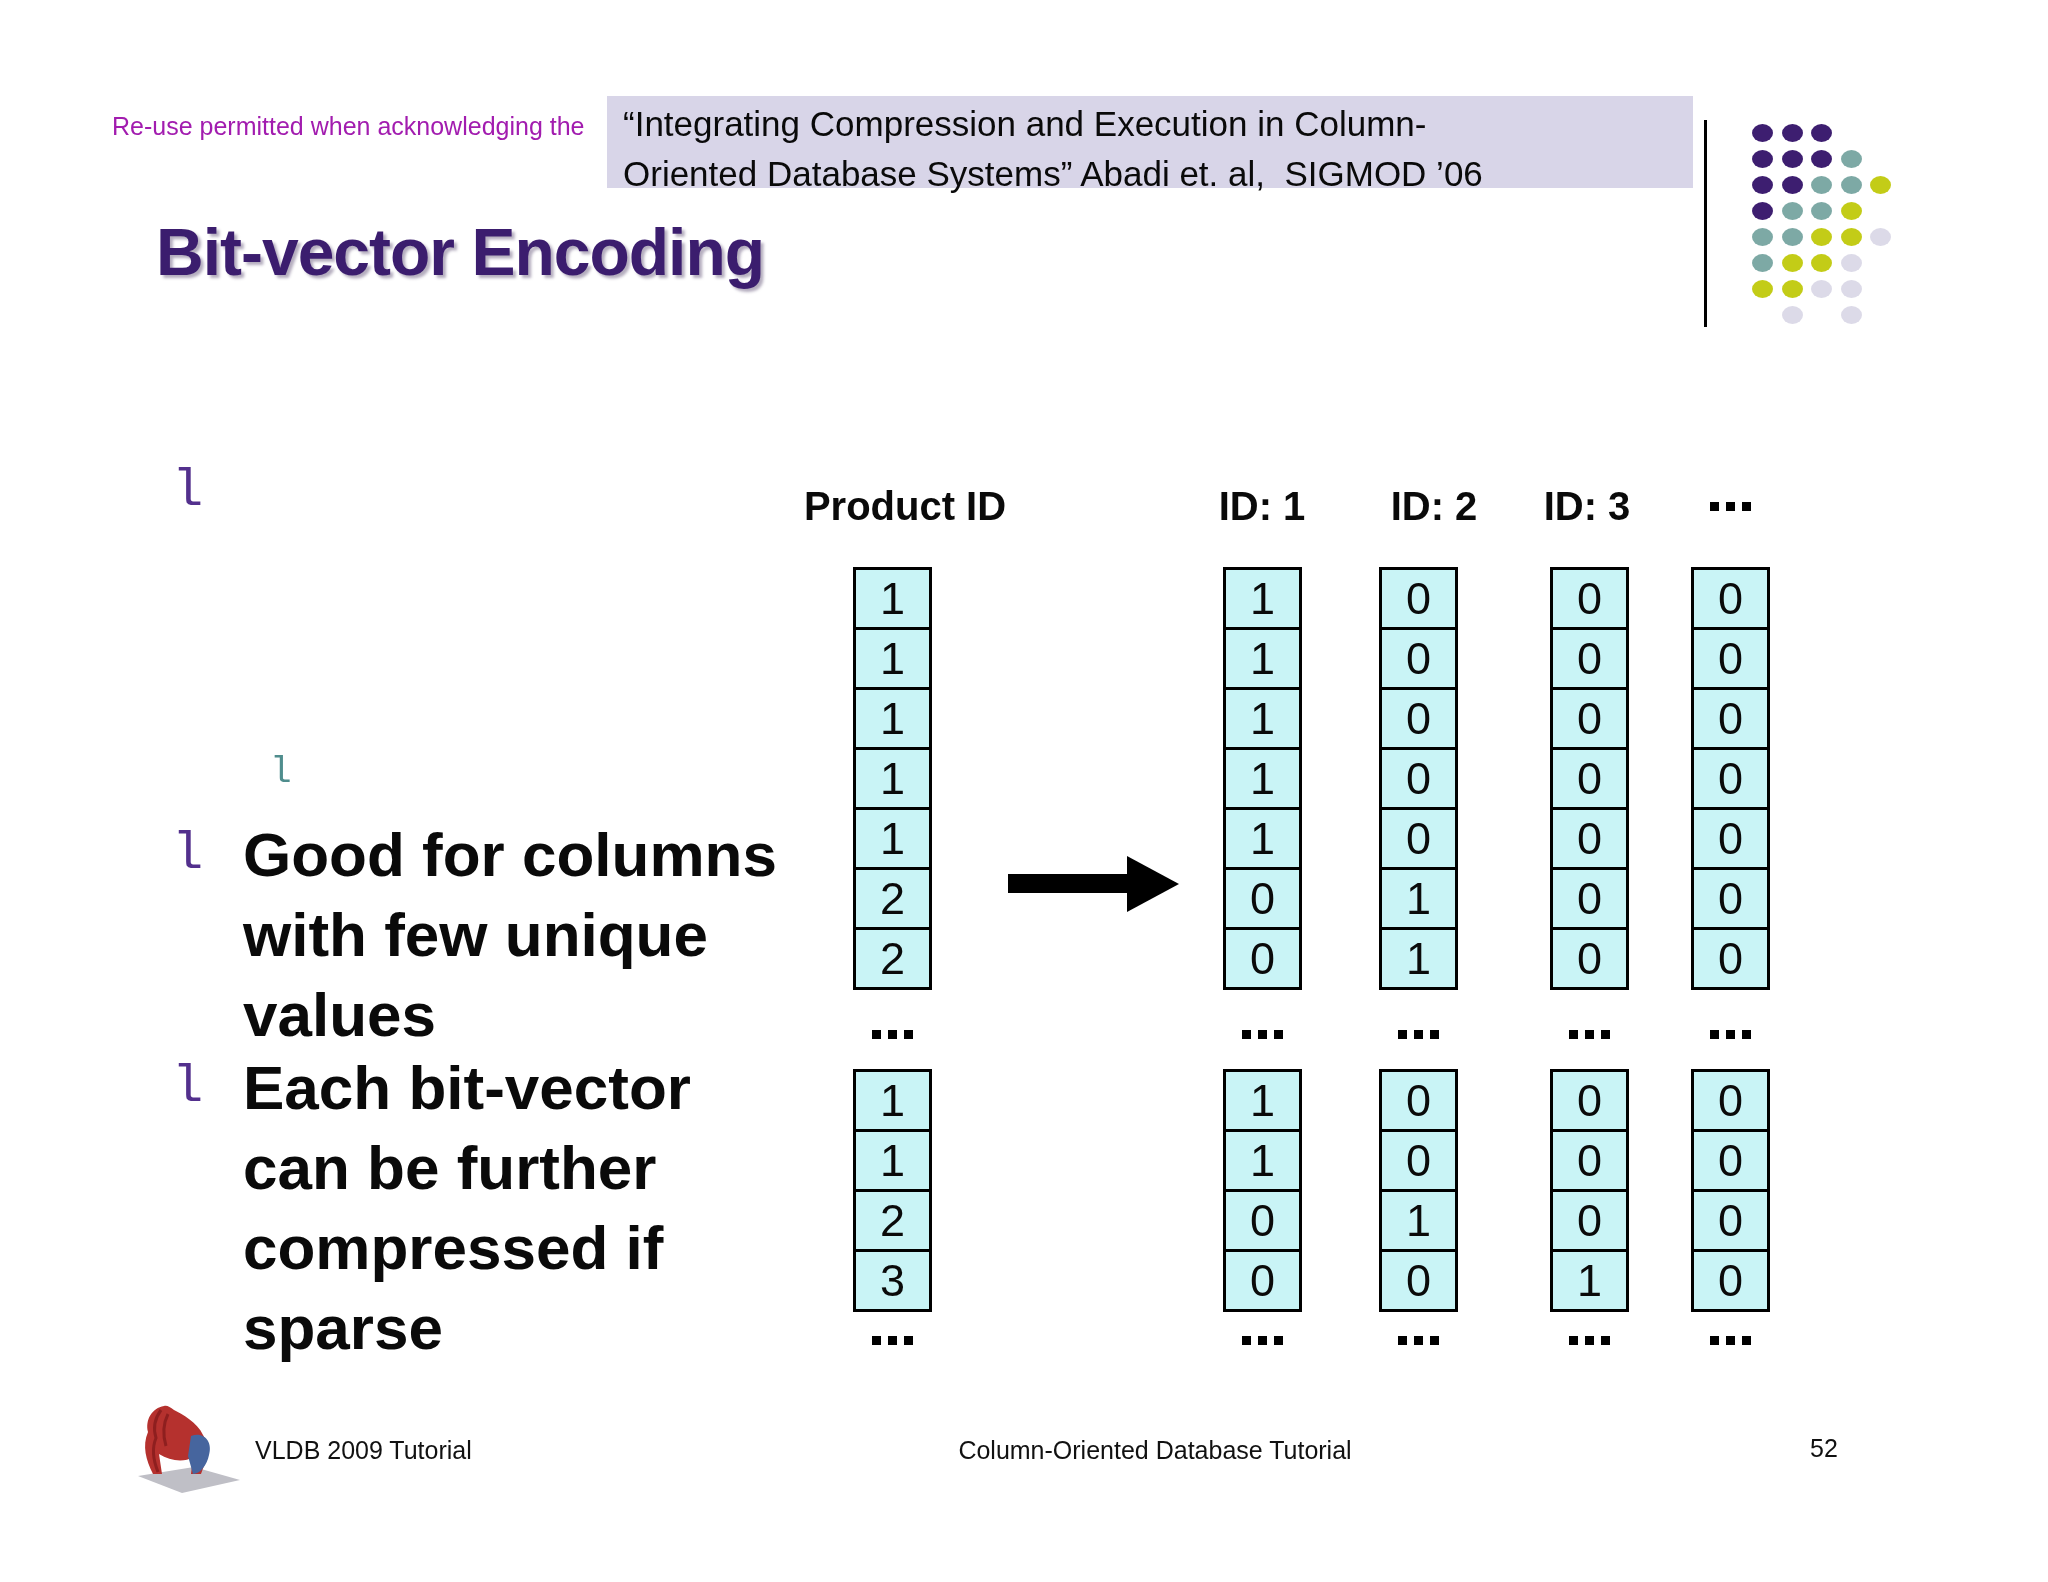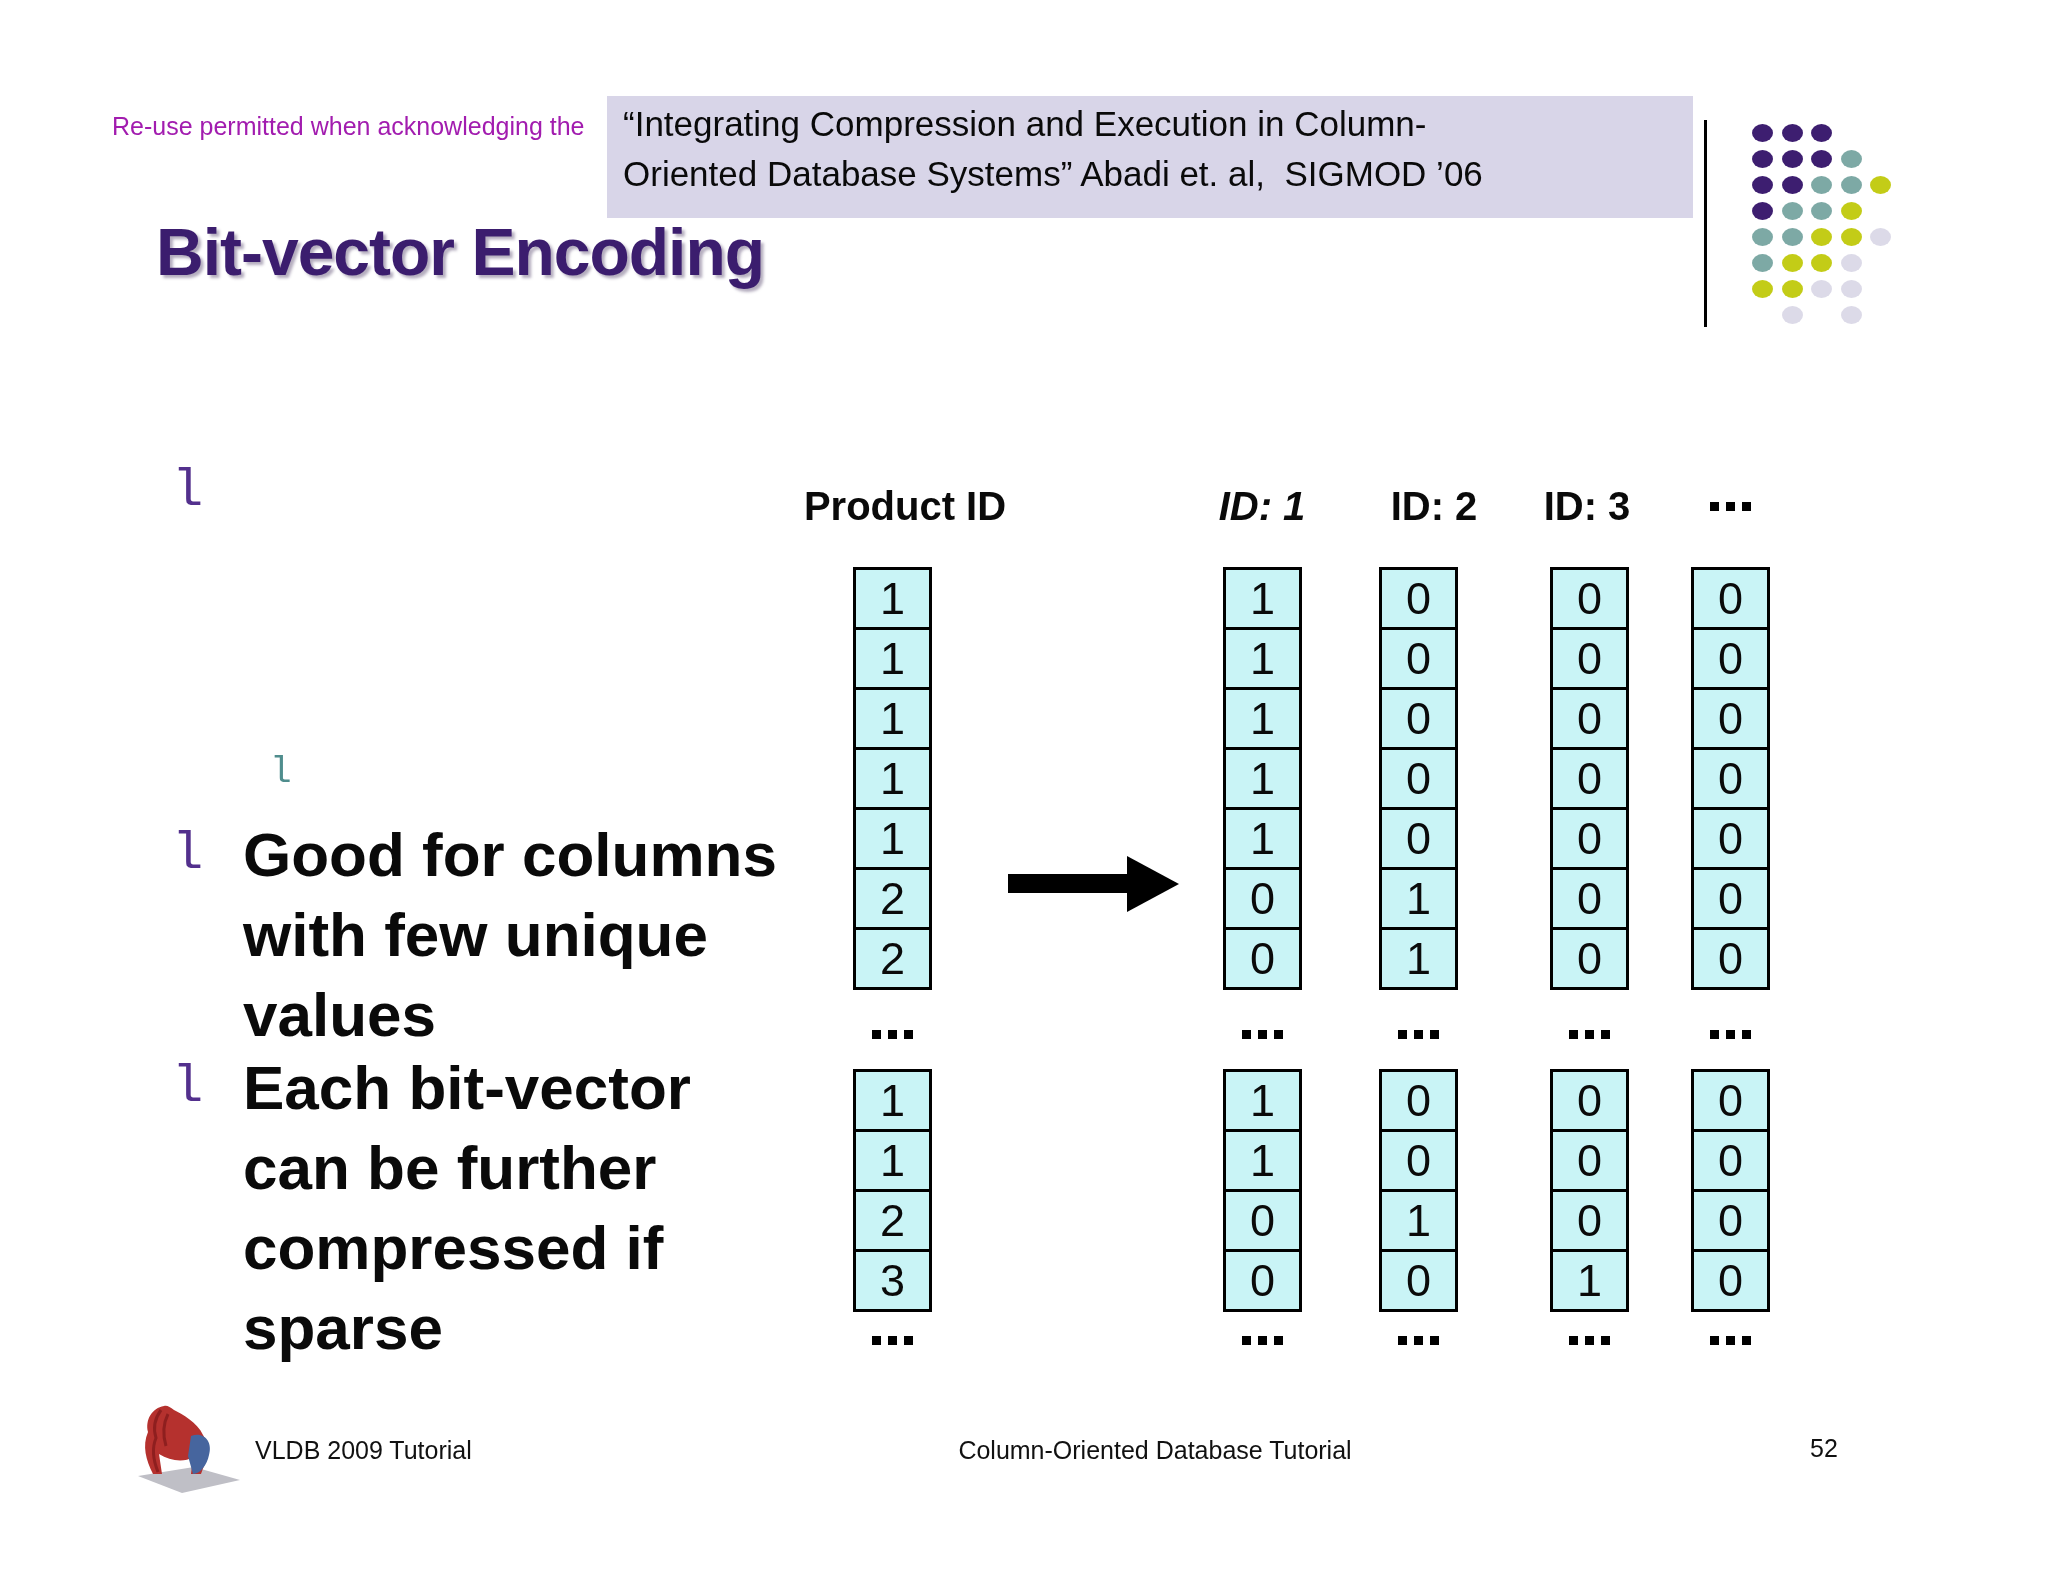--- a/index.html
+++ b/index.html
@@ -3,21 +3,21 @@
 <meta charset="utf-8">
 <style>
   html,body{margin:0;padding:0;background:#888;}
   #stage{
     position:relative;width:2048px;height:1582px;background:#ffffff;
     font-family:"Liberation Sans",sans-serif;overflow:hidden;
   }
   .abs{position:absolute;}
   
   #reuse-note{left:112px;top:112px;font-size:25px;color:#a21caf;}
-  #citation-box{left:607px;top:96px;width:1086px;height:122px;background:#d8d5e8;}
+  #citation-box{left:607px;top:96px;width:1086px;height:92px;background:#d8d5e8;}
   .citation-line{position:absolute;left:16px;font-size:35px;color:#0a0a0a;white-space:pre;}
   #citation-line1{top:8px;}
   #citation-line2{top:58px;}
   #slide-title{
     left:156px;top:214px;font-size:66px;font-weight:bold;color:#3b1d6e;
     text-shadow:3px 3px 3px rgba(40,20,70,0.35);letter-spacing:-1px;
   }
   
   #logo-line{left:1704px;top:120px;width:3px;height:207px;background:#000;}
   .logo-dot{position:absolute;width:21px;height:18px;border-radius:50%;}
@@ -139,21 +139,21 @@
         <div class="cell">1</div>
         <div class="cell">1</div>
         <div class="cell">2</div>
         <div class="cell">3</div>
       </div>
       <div class="dots" style="left: 872px; top: 1336px;">
         <span></span>
         <span></span>
         <span></span>
       </div>
-      <div class="col-header" style="left: 1262px; top: 484px; font-style: italic;">ID: 1</div>
+      <div class="col-header" style="left: 1262px; top: 484px;">ID: 1</div>
       <div class="cell-stack" style="left: 1223px; top: 567px;">
         <div class="cell">1</div>
         <div class="cell">1</div>
         <div class="cell">1</div>
         <div class="cell">1</div>
         <div class="cell">1</div>
         <div class="cell">0</div>
         <div class="cell">0</div>
       </div>
       <div class="dots" style="left: 1242px; top: 1030px;">

